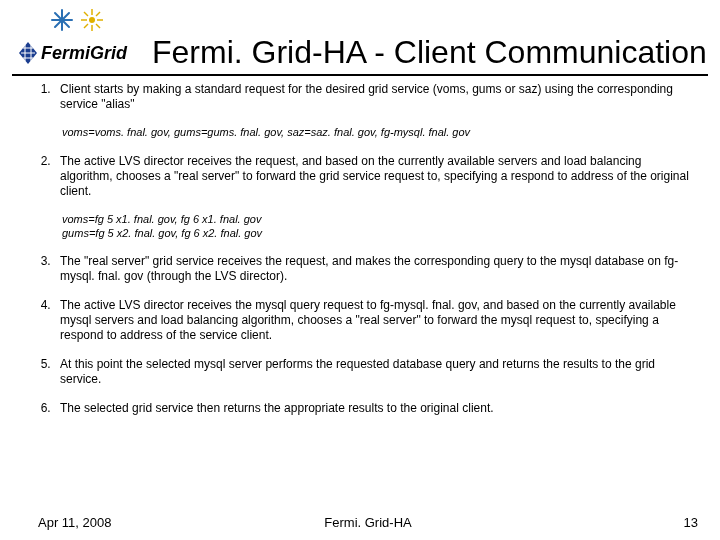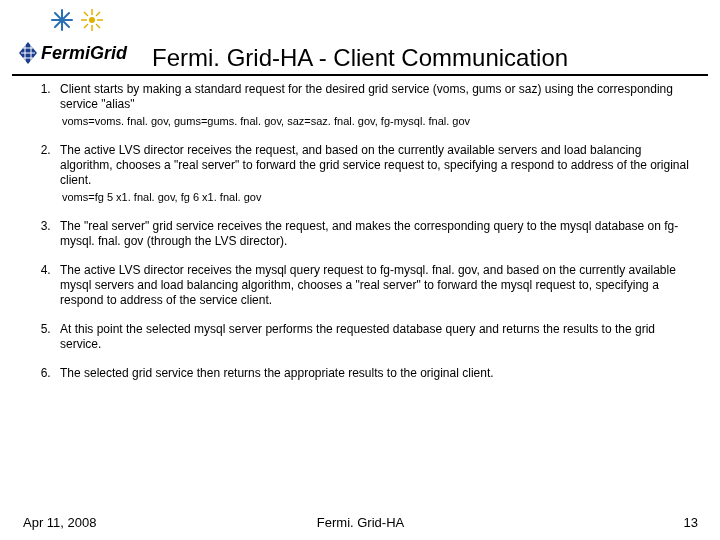--- a/index.html
+++ b/index.html
@@ -30,21 +30,21 @@
     flex-direction: column;
     align-items: center;
     gap: 4px;
   }
   .logo-top {
     display: flex;
     gap: 6px;
     align-items: center;
   }
   .title {
-    font-size: 24px;
+    font-size: 32px;
     line-height: 1.05;
     font-weight: 400;
     padding-left: 10px;
   }
   .rule {
     border: none;
     border-top: 2px solid #000;
     margin: 4px 12px 6px 12px;
   }
   .body {
@@ -59,31 +59,32 @@
   ol.steps > li {
     font-size: 12px;
     line-height: 1.25;
     margin-bottom: 14px;
     padding-left: 6px;
   }
   ol.steps > li .main {
     display: block;
   }
   .sublines {
-    margin-top: 3px;
+    margin-top: 14px;
+    font-style: italic;
   }
   .subline {
     font-size: 11px;
     line-height: 1.25;
     padding-left: 2px;
   }
   .footer {
     position: absolute;
     bottom: 10px;
-    left: 1px;
+    left: 16px;
     right: 0;
     padding: 0 22px;
     display: flex;
     justify-content: space-between;
     font-size: 13px;
   }
   .footer .center {
     position: absolute;
     left: 0; right: 0;
     text-align: center;
@@ -145,20 +146,21 @@
       <li>
         <span class="main">Client starts by making a standard request for the desired grid service (voms, gums or saz) using the corresponding service "alias"</span>
         <div class="sublines">
           <div class="subline">voms=voms. fnal. gov, gums=gums. fnal. gov, saz=saz. fnal. gov, fg-mysql. fnal. gov</div>
         </div>
       </li>
       <li>
         <span class="main">The active LVS director receives the request, and based on the currently available servers and load balancing algorithm, chooses a "real server" to forward the grid service request to, specifying a respond to address of the original client.</span>
         <div class="sublines">
           <div class="subline">voms=fg 5 x1. fnal. gov, fg 6 x1. fnal. gov</div>
+          <div class="subline">gums=fg 5 x2. fnal. gov, fg 6 x2. fnal. gov</div>
         </div>
       </li>
       <li>
         <span class="main">The "real server" grid service receives the request, and makes the corresponding query to the mysql database on fg-mysql. fnal. gov (through the LVS director).</span>
       </li>
       <li>
         <span class="main">The active LVS director receives the mysql query request to fg-mysql. fnal. gov, and based on the currently available mysql servers and load balancing algorithm, chooses a "real server" to forward the mysql request to, specifying a respond to address of the service client.</span>
       </li>
       <li>
         <span class="main">At this point the selected mysql server performs the requested database query and returns the results to the grid service.</span>

